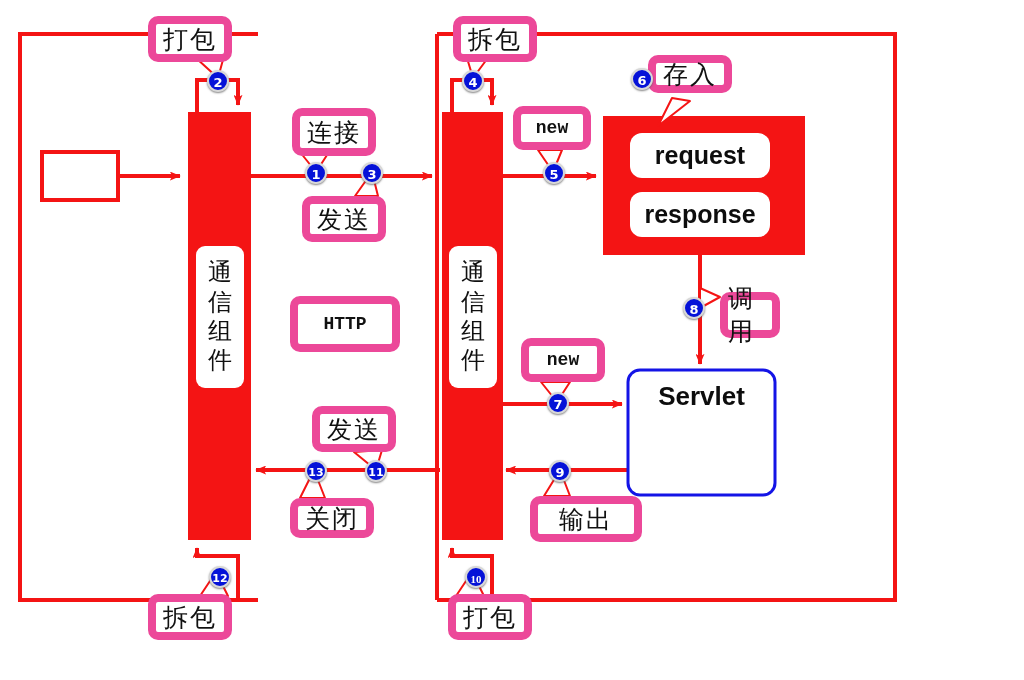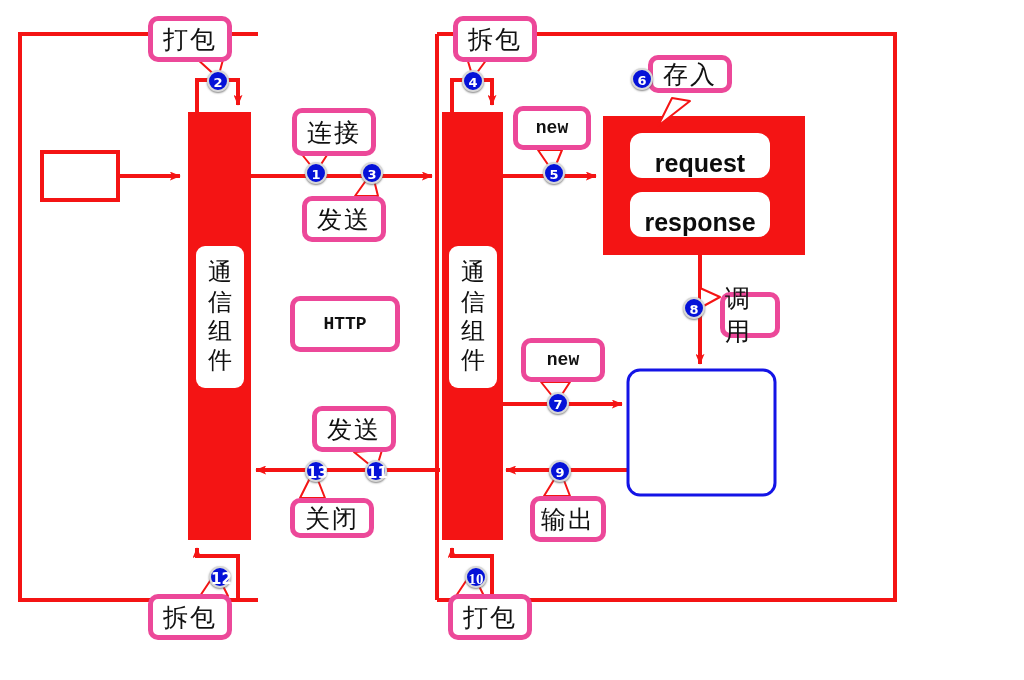--- a/index.html
+++ b/index.html
@@ -4,21 +4,21 @@
 <style>
   html,body{margin:0;padding:0;background:#ffffff;}
   body{font-family:"Liberation Sans","DejaVu Sans",sans-serif;}
   #stage{position:relative;width:1024px;height:680px;background:#ffffff;overflow:hidden;}
   #stage svg{position:absolute;left:0;top:0;width:1024px;height:680px;}
 
   
   .callout{
     position:absolute;
     background:#ffffff;
-    border:5px solid #ec4899;
+    border:8px solid #ec4899;
     border-radius:10px;
     display:flex;align-items:center;justify-content:center;
     color:#111111;
     box-sizing:border-box;
     z-index:6;
   }
   .cn{font-family:"DejaVu Sans","Liberation Sans",sans-serif;font-size:25px;font-weight:400;letter-spacing:2px;}
   .en{font-family:Liberation Mono, monospace;font-size:18px;font-weight:bold;}
 
   
@@ -28,40 +28,40 @@
     background:#0512d8;
     border:2px solid #d8d8d8;
     box-shadow:0 1px 2px rgba(90,90,90,.75);
     color:#ffffff;
     font-family:"DejaVu Sans","Liberation Sans",sans-serif;
     font-size:13px;font-weight:bold;line-height:22px;
     text-align:center;
     box-sizing:border-box;
     z-index:9;
   }
-  .step.wide{font-size:15px;}
+  .step.wide{font-size:11px;}
 
   
   .comm{
     position:absolute;
     background:#ffffff;
     border-radius:9px;
     display:flex;flex-direction:column;align-items:center;justify-content:center;
     font-family:"DejaVu Sans","Liberation Sans",sans-serif;
     font-size:24px;color:#101010;line-height:1.22;
     box-sizing:border-box;
     z-index:5;
   }
 
   
   .pill{
     position:absolute;
     background:#ffffff;
     border-radius:12px;
-    display:flex;align-items:flex-end;justify-content:center;
+    display:flex;align-items:center;justify-content:center;
     font-family:"Liberation Sans","DejaVu Sans",sans-serif;
     font-size:25px;font-weight:bold;color:#0d0d0d;
     box-sizing:border-box;
     z-index:5;
   }
 
   
   .servlet-label{
     position:absolute;
     font-family:"Liberation Sans","DejaVu Sans",sans-serif;
@@ -152,20 +152,21 @@
     <span>件</span>
   </div>
 
   <div class="pill" style="left:630px;top:133px;width:140px;height:45px;">
       <span>request</span>
     </div>
   <div class="pill" style="left:630px;top:192px;width:140px;height:45px;">
       <span>response</span>
     </div>
 
+  <div class="servlet-label" style="left:649px;top:381px;width:105px;text-align:center;">Servlet</div>
 
   <div class="callout" style="left:148px;top:16px;width:84px;height:46px;">
     <span class="cn">打包</span>
   </div>
 
   <div class="callout" style="left:453px;top:16px;width:84px;height:46px;">
     <span class="cn">拆包</span>
   </div>
 
   <div class="callout" style="left:648px;top:55px;width:84px;height:38px;">
@@ -193,21 +194,21 @@
   </div>
 
   <div class="callout" style="left:521px;top:338px;width:84px;height:44px;">
     <span class="en">new</span>
   </div>
 
   <div class="callout" style="left:312px;top:406px;width:84px;height:46px;">
     <span class="cn">发送</span>
   </div>
 
-  <div class="callout" style="left:530px;top:496px;width:76px;height:46px;">
+  <div class="callout" style="left:530px;top:496px;width:112px;height:46px;">
     <span class="cn">输出</span>
   </div>
 
   <div class="callout" style="left:290px;top:498px;width:84px;height:40px;">
     <span class="cn">关闭</span>
   </div>
 
   <div class="callout" style="left:148px;top:594px;width:84px;height:46px;">
     <span class="cn">拆包</span>
   </div>

